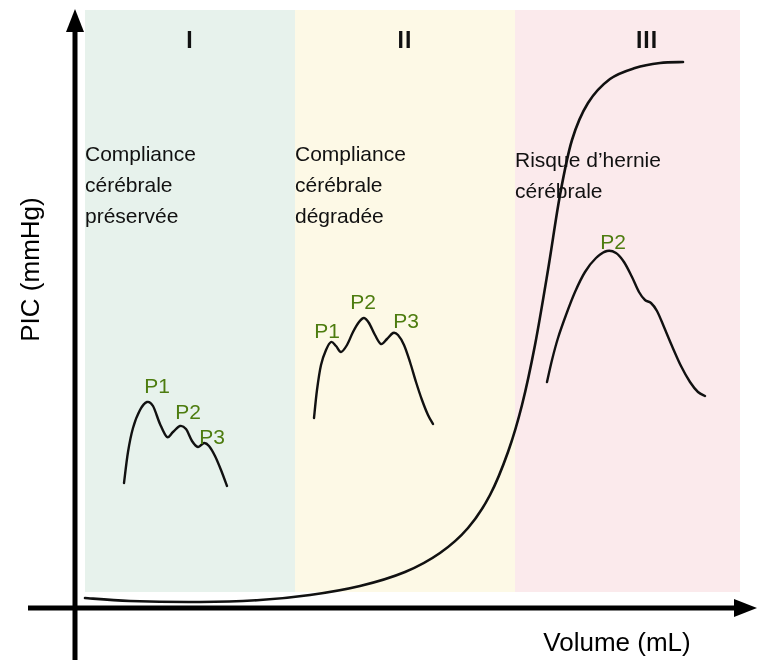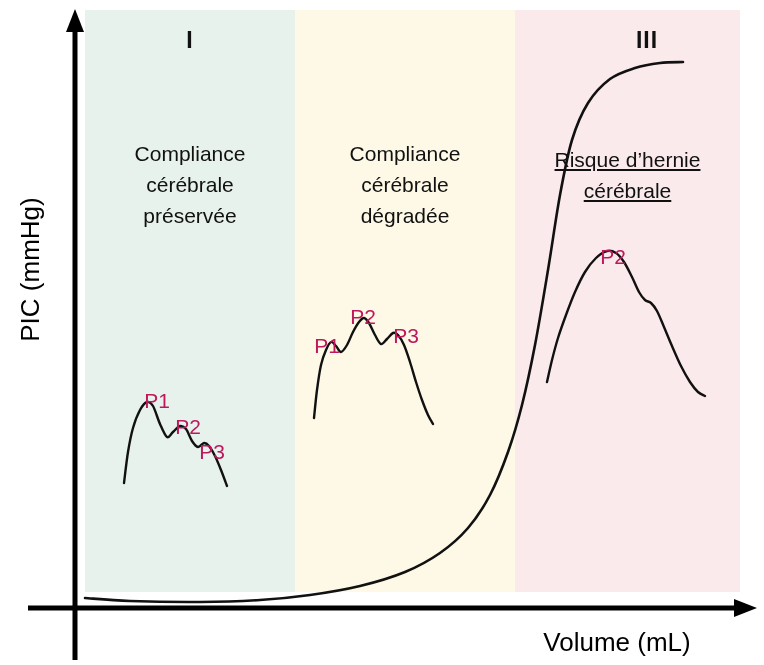--- a/index.html
+++ b/index.html
@@ -6,26 +6,26 @@
   .canvas{
     position:relative;width:764px;height:665px;background:#ffffff;
     font-family:"Liberation Sans",sans-serif;overflow:hidden;color:#111;
   }
   .layer{position:absolute;left:0;top:0;}
   .numeral{
     position:absolute;top:27px;text-align:center;
     font-size:23px;font-weight:700;letter-spacing:1px;color:#111;
   }
   .zone-text{
-    position:absolute;text-align:center;font-size:21px;line-height:31px;
+    position:absolute;text-align:left;font-size:21px;line-height:31px;
     white-space:pre-line;color:#111;
   }
   .plabel{
     position:absolute;transform:translate(-50%,-50%);
-    font-size:21px;color:#be185d;white-space:nowrap;margin-top:15px;
+    font-size:21px;color:#4d7c0f;white-space:nowrap;
   }
   .x-axis-label{
     position:absolute;left:467px;top:627px;width:300px;text-align:center;
     font-size:26px;color:#000;
   }
   .y-axis-label{
     position:absolute;left:-170px;top:254px;width:400px;text-align:center;
     font-size:26px;color:#000;transform:rotate(-90deg);
   }
 </style>
@@ -46,29 +46,30 @@
 
     <path fill="none" stroke="#111" stroke-width="2.6" stroke-linecap="round" d="M85,598 C92.5,598.5 110.83333333333333,600.3333333333334 130,601 C149.16666666666666,601.6666666666666 178.33333333333334,602.1666666666666 200,602 C221.66666666666666,601.8333333333334 241.66666666666666,601.1666666666666 260,600 C278.3333333333333,598.8333333333334 293.3333333333333,597.3333333333334 310,595 C326.6666666666667,592.6666666666666 344.1666666666667,589.8333333333334 360,586 C375.8333333333333,582.1666666666666 391.6666666666667,577.5 405,572 C418.3333333333333,566.5 429.5,560.3333333333334 440,553 C450.5,545.6666666666666 459.6666666666667,537.6666666666666 468,528 C476.3333333333333,518.3333333333334 483.3333333333333,507.6666666666667 490,495 C496.6666666666667,482.3333333333333 502.6666666666667,467 508,452 C513.3333333333334,437 517.5,422.8333333333333 522,405 C526.5,387.1666666666667 530.6666666666666,367.5 535,345 C539.3333333333334,322.5 543.8333333333334,295 548,270 C552.1666666666666,245 556,216.66666666666666 560,195 C564,173.33333333333334 567.3333333333334,155.33333333333334 572,140 C576.6666666666666,124.66666666666667 581.6666666666666,113.16666666666667 588,103 C594.3333333333334,92.83333333333333 602.1666666666666,84.83333333333333 610,79 C617.8333333333334,73.16666666666667 626.6666666666666,70.66666666666667 635,68 C643.3333333333334,65.33333333333333 652,64 660,63 C668,62 679.1666666666666,62.166666666666664 683,62"></path>
 
     <line x1="28" y1="608" x2="740" y2="608" stroke="#000" stroke-width="5"></line>
     <polygon points="757,608 734,599 734,617" fill="#000"></polygon>
     <line x1="75" y1="660" x2="75" y2="26" stroke="#000" stroke-width="5"></line>
     <polygon points="75,9 66,32 84,32" fill="#000"></polygon>
   </svg>
 
   <div class="numeral" style="left:85px;width:210px;">I</div>
+  <div class="numeral" style="left:295px;width:220px;">II</div>
   <div class="numeral" style="left:515px;width:264px;">III</div>
 
   <div class="zone-text" style="left:85px;width:210px;top:138px;">Compliance
 cérébrale
 préservée</div>
   <div class="zone-text" style="left:295px;width:220px;top:138px;">Compliance
 cérébrale
 dégradée</div>
-  <div class="zone-text" style="left:515px;width:225px;top:144px;text-decoration:underline;">Risque d’hernie
+  <div class="zone-text" style="left:515px;width:225px;top:144px;">Risque d’hernie
 cérébrale</div>
 
   <div class="plabel" style="left: 157px; top: 386px;">P1</div>
   <div class="plabel" style="left: 188px; top: 412px;">P2</div>
   <div class="plabel" style="left: 212px; top: 437px;">P3</div>
 
   <div class="plabel" style="left: 327px; top: 331px;">P1</div>
   <div class="plabel" style="left: 363px; top: 302px;">P2</div>
   <div class="plabel" style="left: 406px; top: 321px;">P3</div>
 

